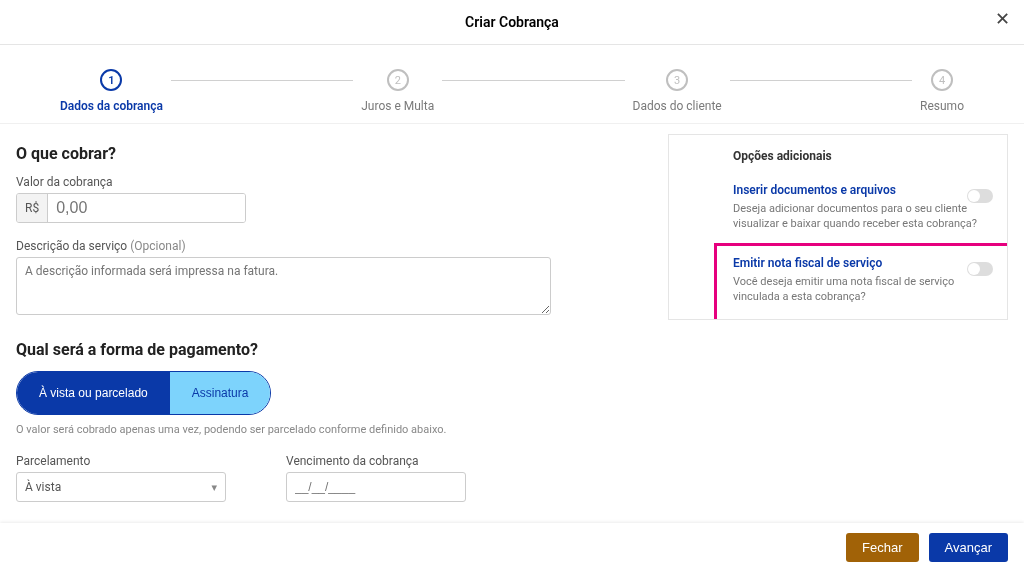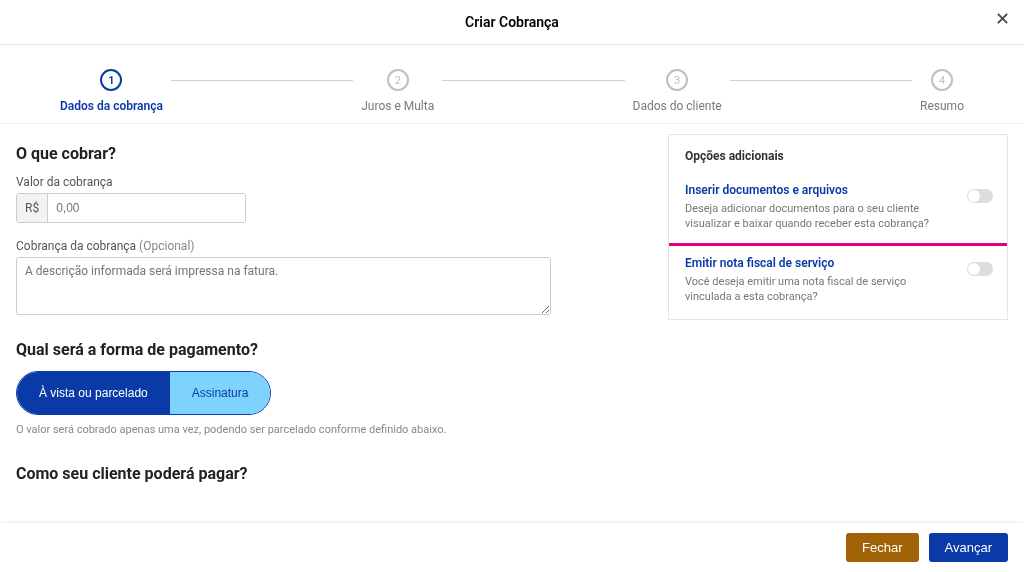--- a/index.html
+++ b/index.html
@@ -116,21 +116,21 @@
     padding: 0 8px;
     font-size: 12px;
     color: #555;
     display: flex;
     align-items: center;
   }
   .input-wrap input {
     border: none;
     outline: none;
     padding: 0 8px;
-    font-size: 12px;
+    font-size: 16px;
     color: #15803d;
     flex: 1;
   }
 
   textarea.desc {
     width: 535px;
     height: 58px;
     border: 1px solid #ccc;
     border-radius: 3px;
     padding: 6px 8px;
@@ -194,20 +194,21 @@
     height: 30px;
     padding: 0 8px;
     font-size: 12px;
     color: #888;
   }
 
   .options-card {
     border: 1px solid #e5e5e5;
     border-radius: 0;
     overflow: hidden;
+    padding-left: 48px;
   }
   .options-card .card-title {
     font-size: 12px;
     font-weight: 700;
     color: #333;
     padding: 14px 16px 10px;
   }
   .option-row {
     padding: 10px 16px 14px;
     position: relative;
@@ -313,32 +314,45 @@
     <h3 class="section-title">O que cobrar?</h3>
 
     <label class="field-label">Valor da cobrança</label>
     <div class="input-wrap">
       <span class="input-prefix">R$</span>
       <input type="text" placeholder="0,00" style="">
     </div>
 
     <div style="height:16px"></div>
     <label class="field-label">
-      <span>Cobrança da cobrança</span>&nbsp;<span class="optional">(Opcional)</span>
+      <span>Descrição da serviço</span>&nbsp;<span class="optional">(Opcional)</span>
     </label>
     <textarea class="desc" placeholder="A descrição informada será impressa na fatura." style=""></textarea>
 
     <h3 class="section-title" style="margin-top:22px">Qual será a forma de pagamento?</h3>
 
     <div class="seg-toggle">
       <button class="seg-btn active">À vista ou parcelado</button>
       <button class="seg-btn">Assinatura</button>
     </div>
     <div class="helper-text">O valor será cobrado apenas uma vez, podendo ser parcelado conforme definido abaixo.</div>
 
+    <div class="two-col-fields">
+      <div>
+        <label class="field-label">Parcelamento</label>
+        <div class="select-wrap">
+          <span>À vista</span>
+          <span class="chev">▾</span>
+        </div>
+      </div>
+      <div>
+        <label class="field-label">Vencimento da cobrança</label>
+        <input class="date-input" type="text" placeholder="__/__/____" style="">
+      </div>
+    </div>
 
     <h3 class="cut-title">Como seu cliente poderá pagar?</h3>
   </div>
 
   <div class="right-col">
     <div class="options-card">
       <div class="card-title">Opções adicionais</div>
 
       <div class="option-row">
         <div class="option-title">Inserir documentos e arquivos</div>

